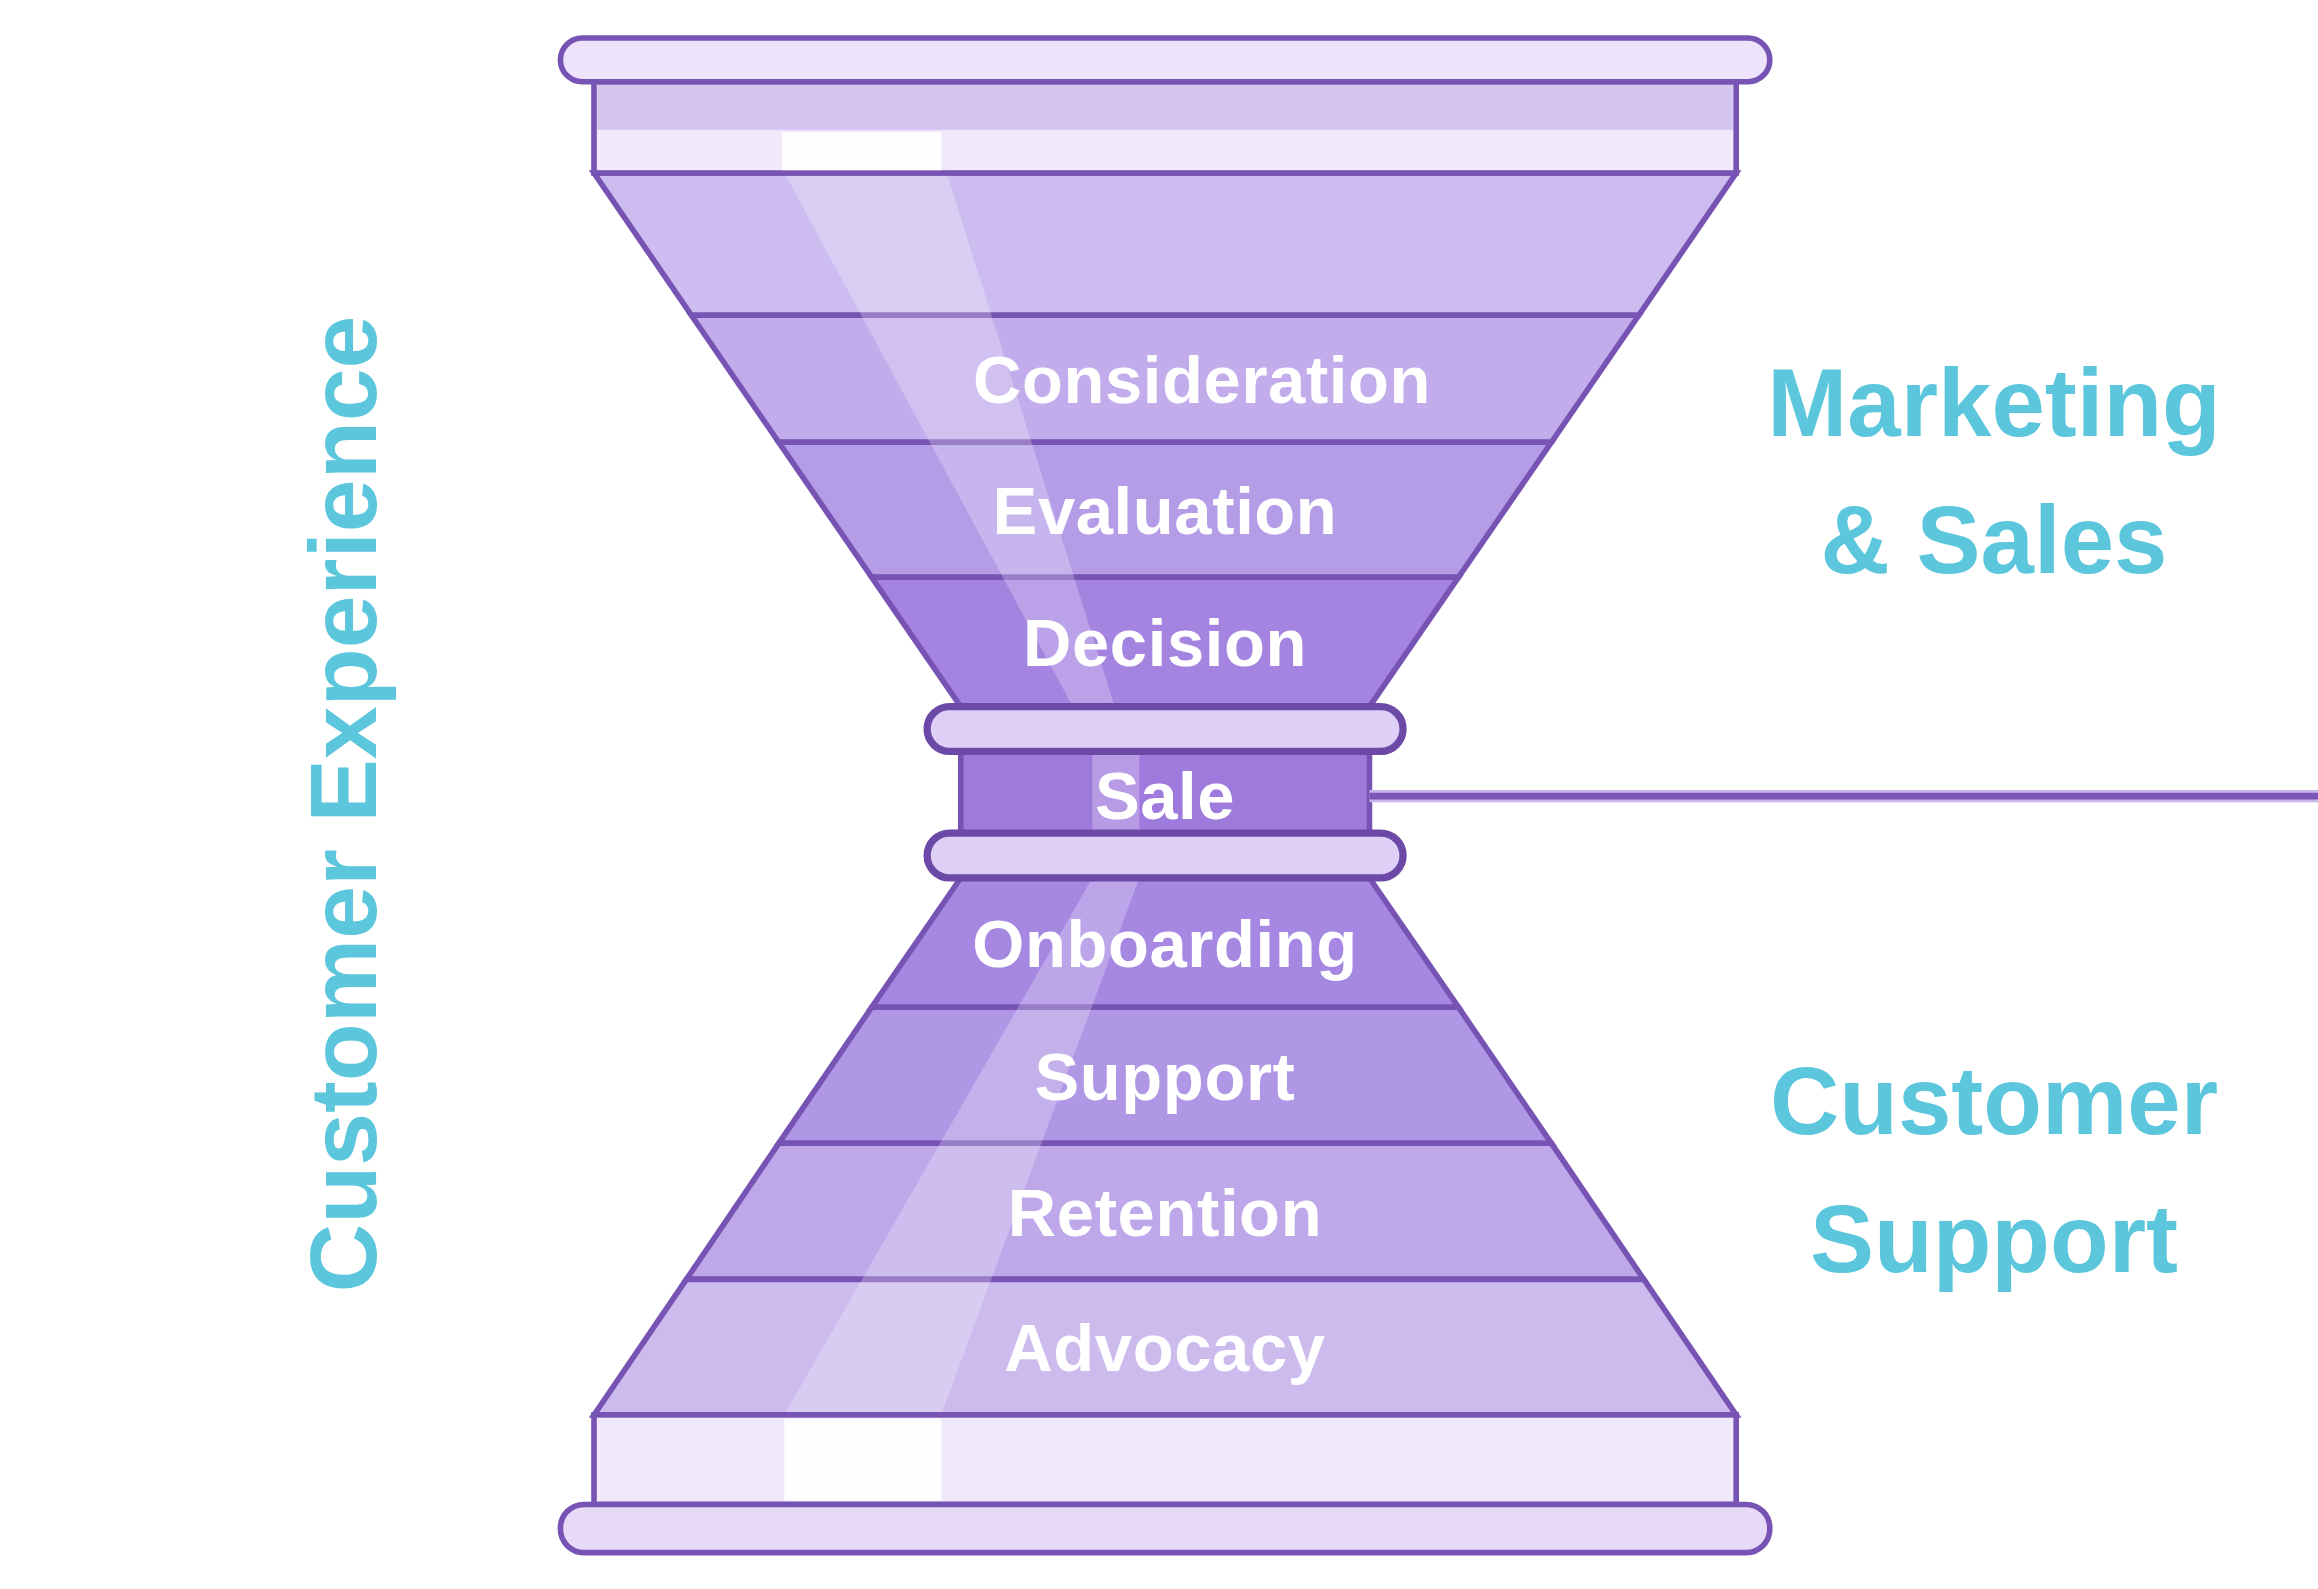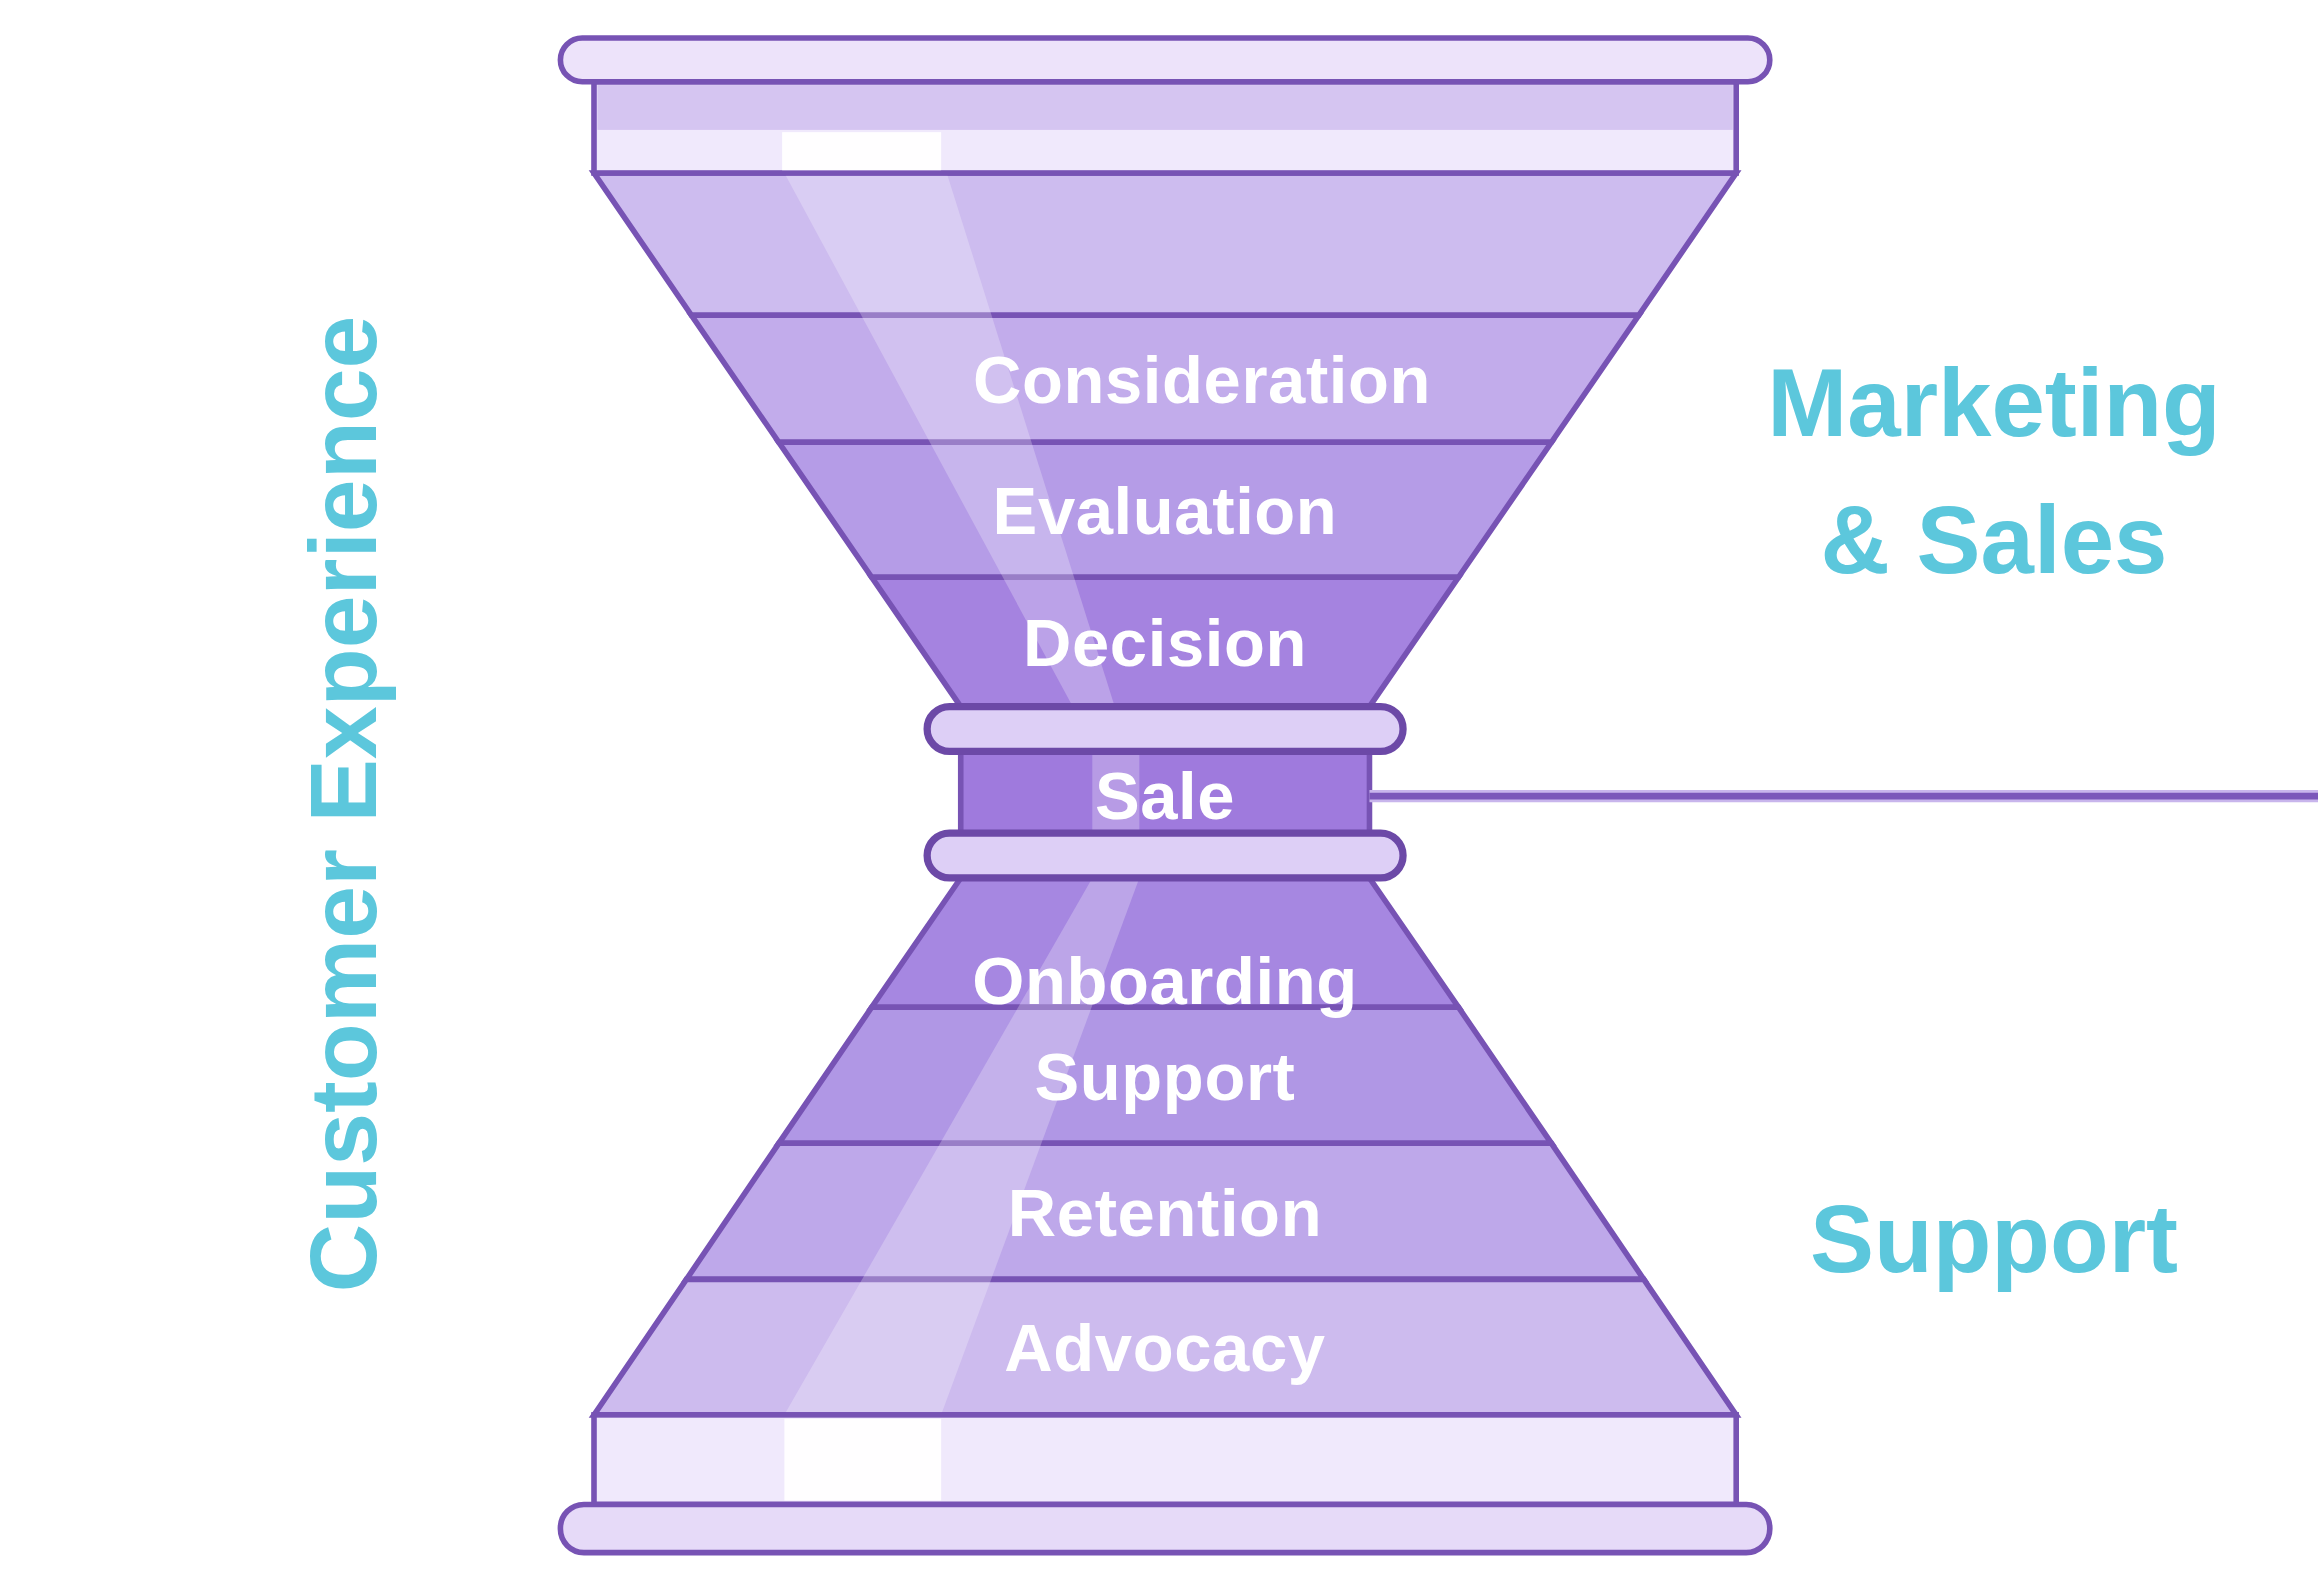--- a/index.html
+++ b/index.html
@@ -84,26 +84,27 @@
     <line x1="2445" y1="1422" x2="4140" y2="1422" class="connector-core"></line>
 
     <rect x="1655" y="1262" width="850" height="80" rx="40" class="outlined-thick" fill="#DDCFF6"></rect>
     <rect x="1655" y="1488" width="850" height="80" rx="40" class="outlined-thick" fill="#DDCFF6"></rect>
   </svg>
 
   <div class="stage-label" style="left:1202px;top:379px;">Consideration</div>
   <div class="stage-label" style="left:1165px;top:510px;">Evaluation</div>
   <div class="stage-label" style="left:1165px;top:642px;">Decision</div>
   <div class="stage-label" style="left:1165px;top:795px;text-align:center;">Sale</div>
-  <div class="stage-label" style="left:1165px;top:943px;margin-top:37px;">Onboarding</div>
+  <div class="stage-label" style="left:1165px;top:943px;">Onboarding</div>
   <div class="stage-label" style="left:1165px;top:1076px;">Support</div>
   <div class="stage-label" style="left:1165px;top:1212px;">Retention</div>
   <div class="stage-label" style="left:1165px;top:1347px;">Advocacy</div>
 
   <div class="accent-label-vertical" style="left:343px;top:804px;">Customer Experience</div>
 
   <div class="accent-label" style="left:1994px;top:403px;">Marketing</div>
   <div class="accent-label" style="left:1994px;top:540px;">&amp; Sales</div>
 
+  <div class="accent-label" style="left:1994px;top:1101px;">Customer</div>
   <div class="accent-label" style="left:1994px;top:1239px;">Support</div>
 
 </div>
 
 
 </body></html>

